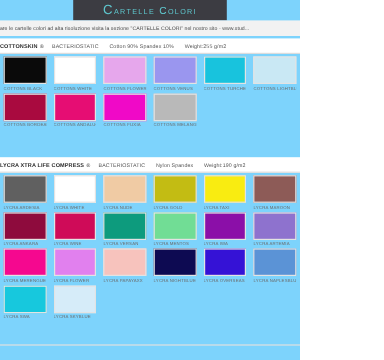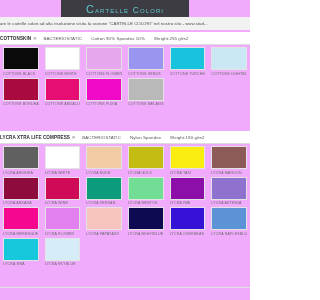--- a/index.html
+++ b/index.html
@@ -2,21 +2,21 @@
 <html><head>
 <meta charset="utf-8">
 <style>
   * { box-sizing: border-box; margin: 0; padding: 0; }
   html, body {
     width: 250px; height: 300px;
     background: #ffffff;
     font-family: "Liberation Sans", sans-serif;
     overflow: hidden;
   }
-  .page { position: relative; width: 250px; height: 300px; background:#f0abfc; }
+  .page { position: relative; width: 250px; height: 300px; background:#7dd3fc; }
 
   
   .titlebar {
     position: absolute; left: 61px; top: 0; width: 128px; height: 17px;
     background: #3c3c42;
     display: flex; align-items: center; justify-content: center;
   }
   .titlebar .title {
     color: #5fc8cf;
     font-size: 8.5px;

